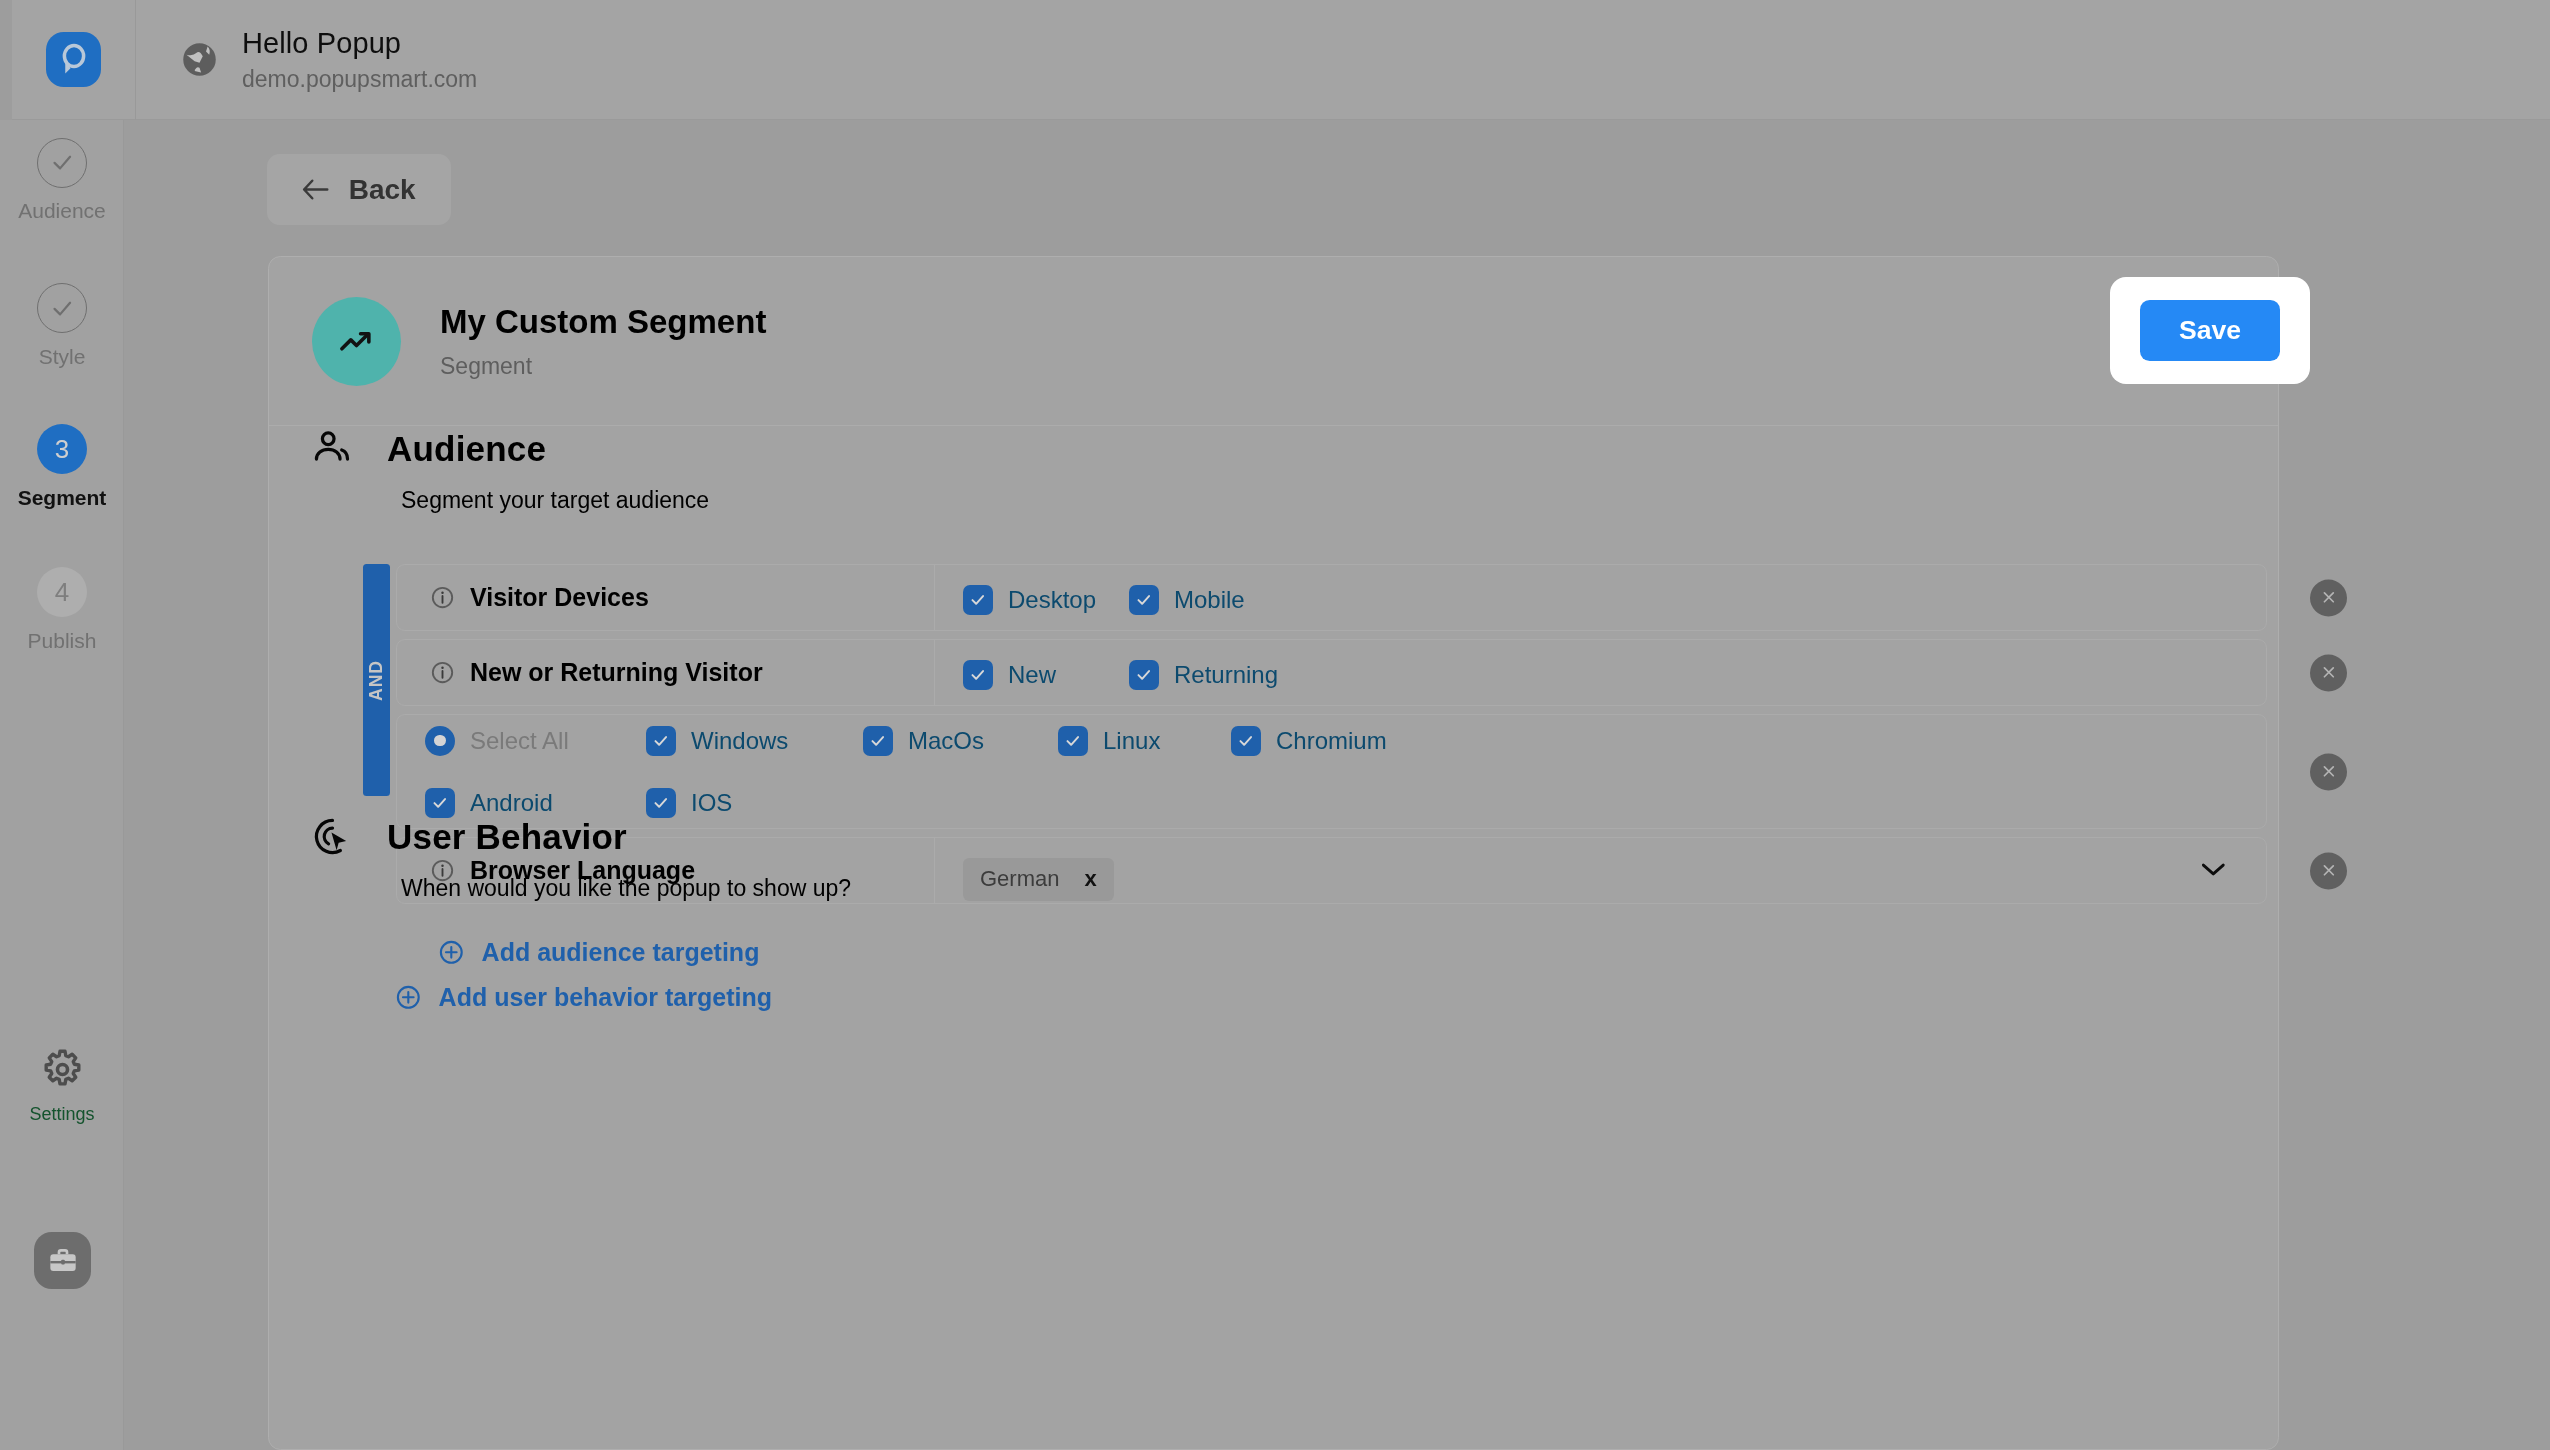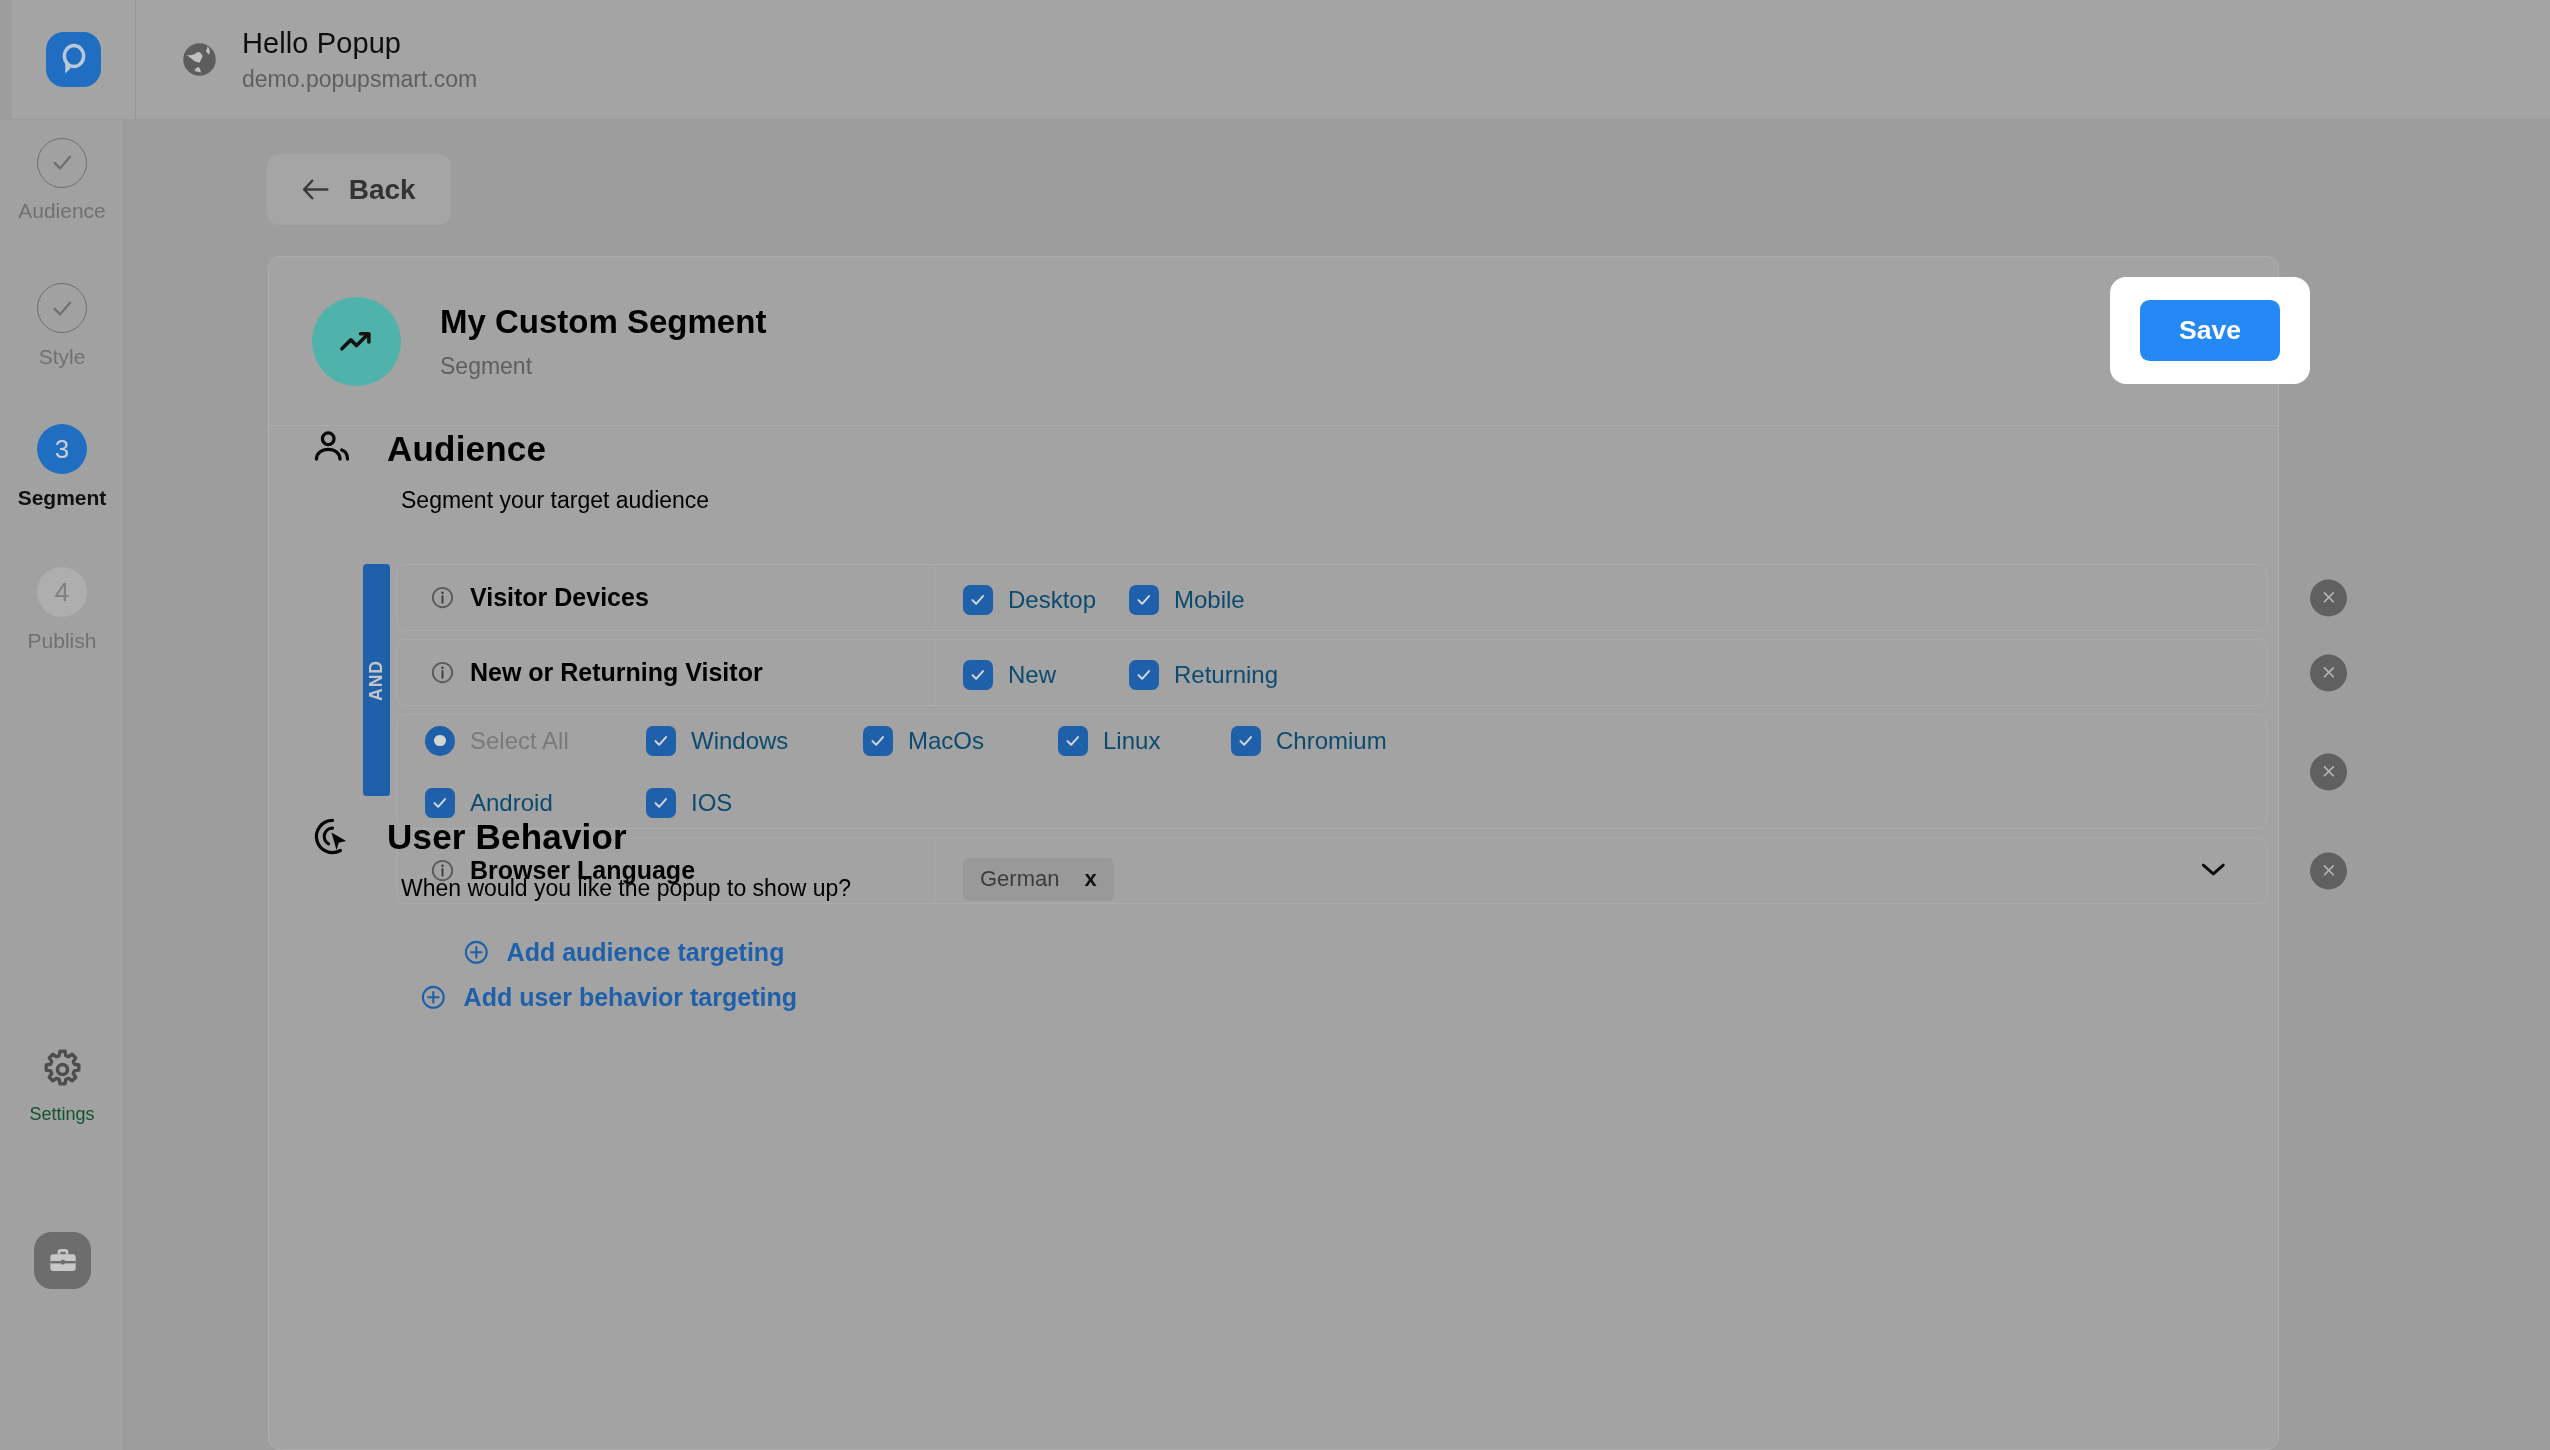--- a/index.html
+++ b/index.html
@@ -194,21 +194,21 @@
   }
   .tag-label { font-size: 22px; color: #3c3c3c; }
   .tag-x { font-size: 22px; font-weight: 700; color: #111; cursor: pointer; }
   .chev {
     position: absolute; right: 39px; top: 50%; transform: translateY(-50%);
     cursor: pointer;
   }
 
   .add-link {
     display: flex; align-items: center; gap: 17px;
-    margin-top: 34px; margin-left: 108px;
+    margin-top: 34px; margin-left: 83px;
     cursor: pointer; width: max-content;
   }
   .add-link-text { font-size: 25px; font-weight: 700; color: #1f60ab; }
 
   #audience-sec { position: absolute; left: 0; top: 171px; width: 100%; }
   #behavior-sec { position: absolute; left: 0; top: 559px; width: 100%; }
 
   .check-svg { display: block; }
 </style>
 </head>

